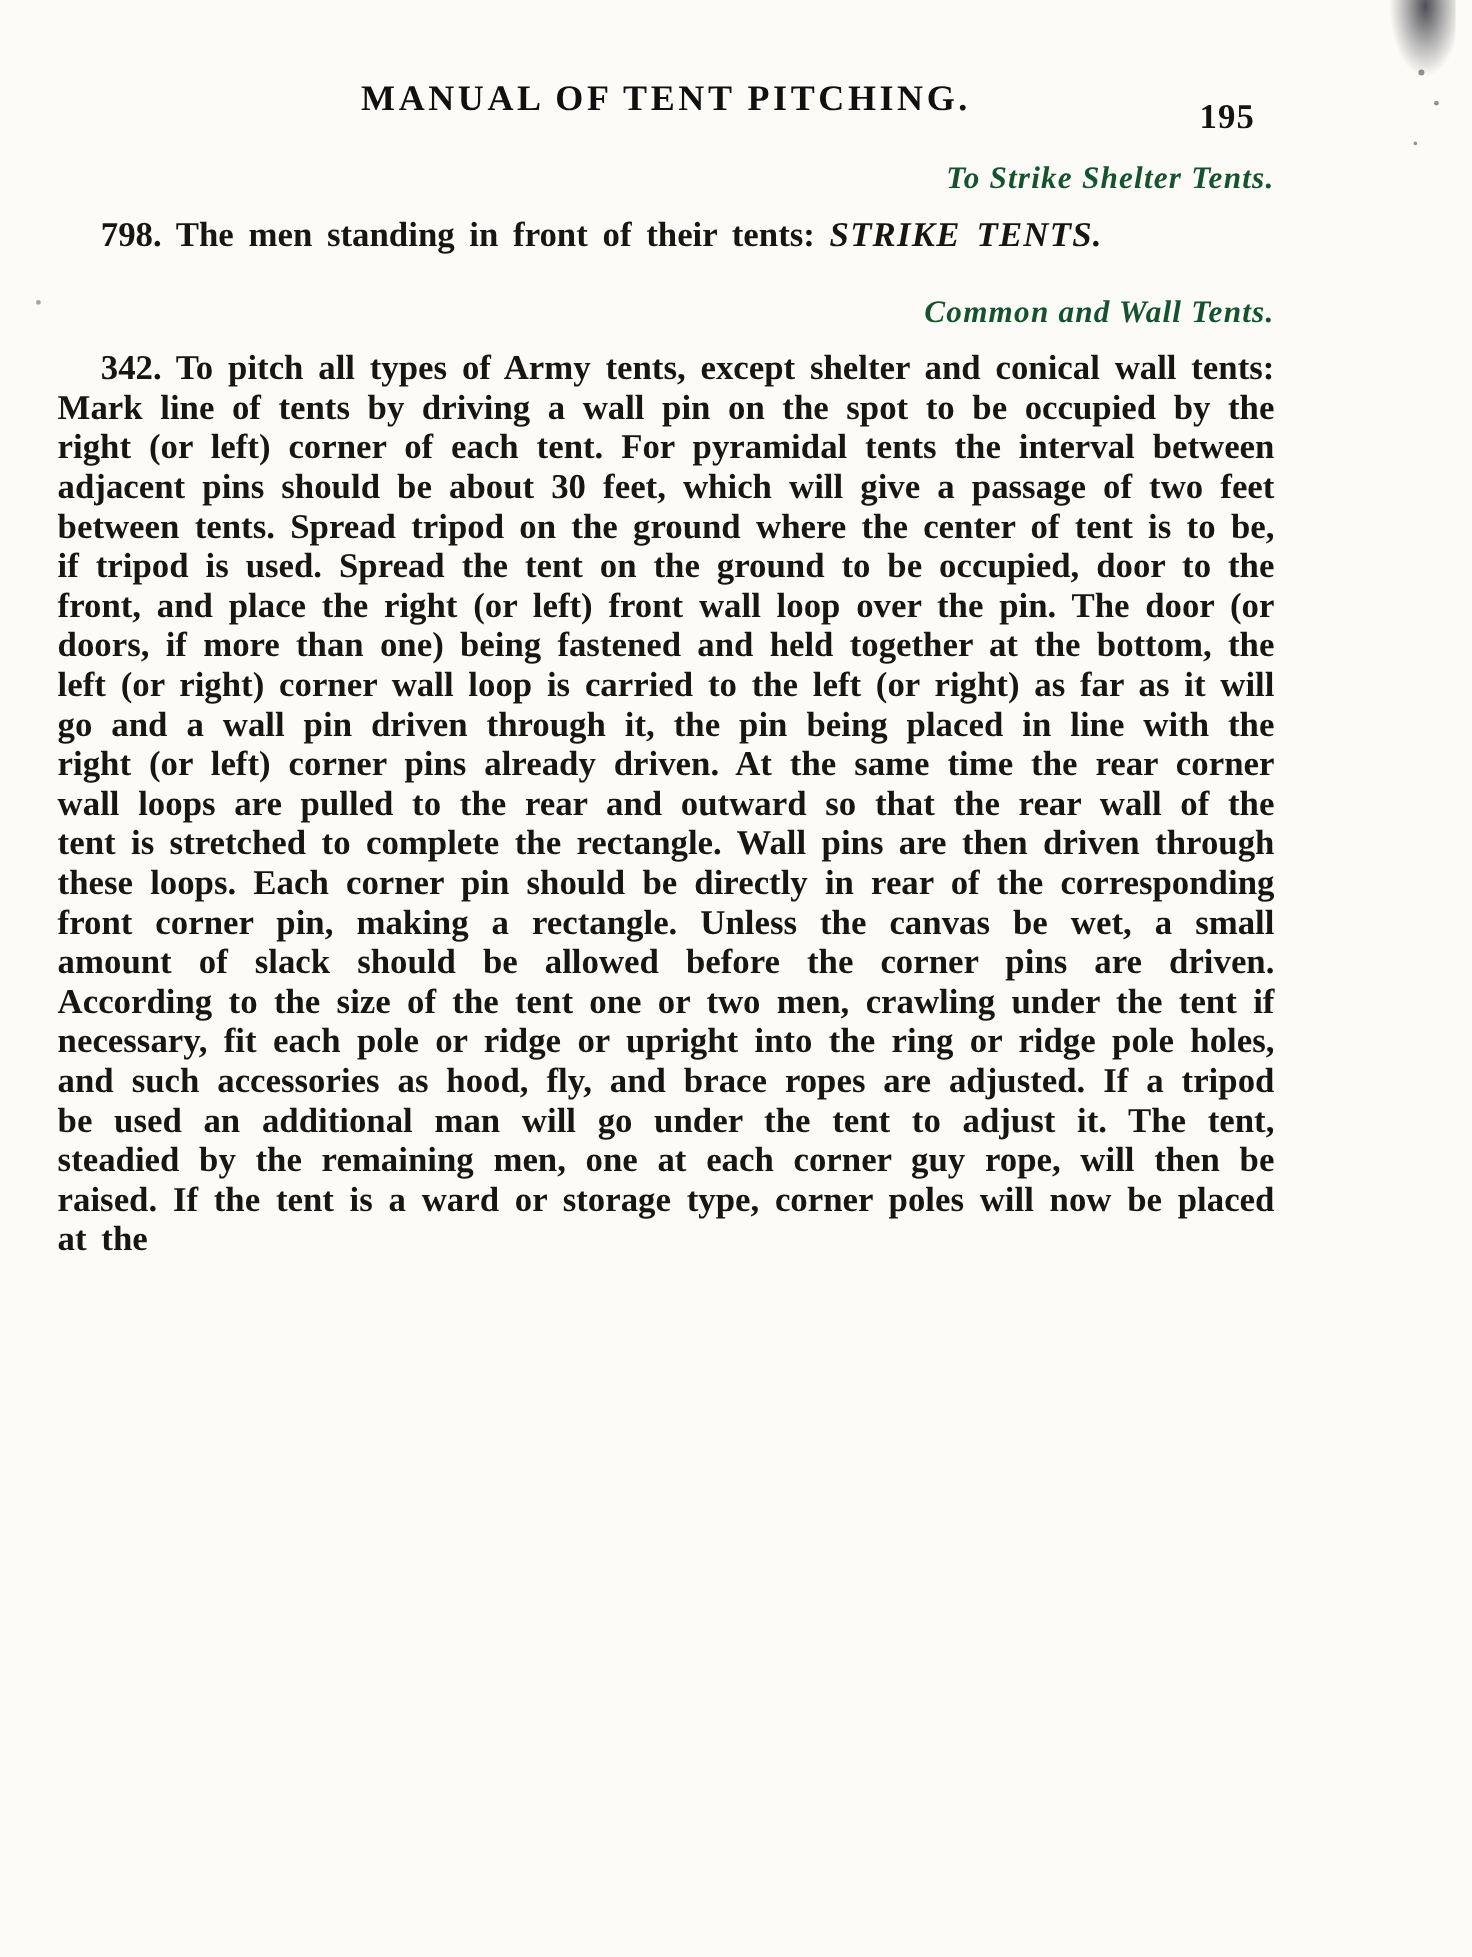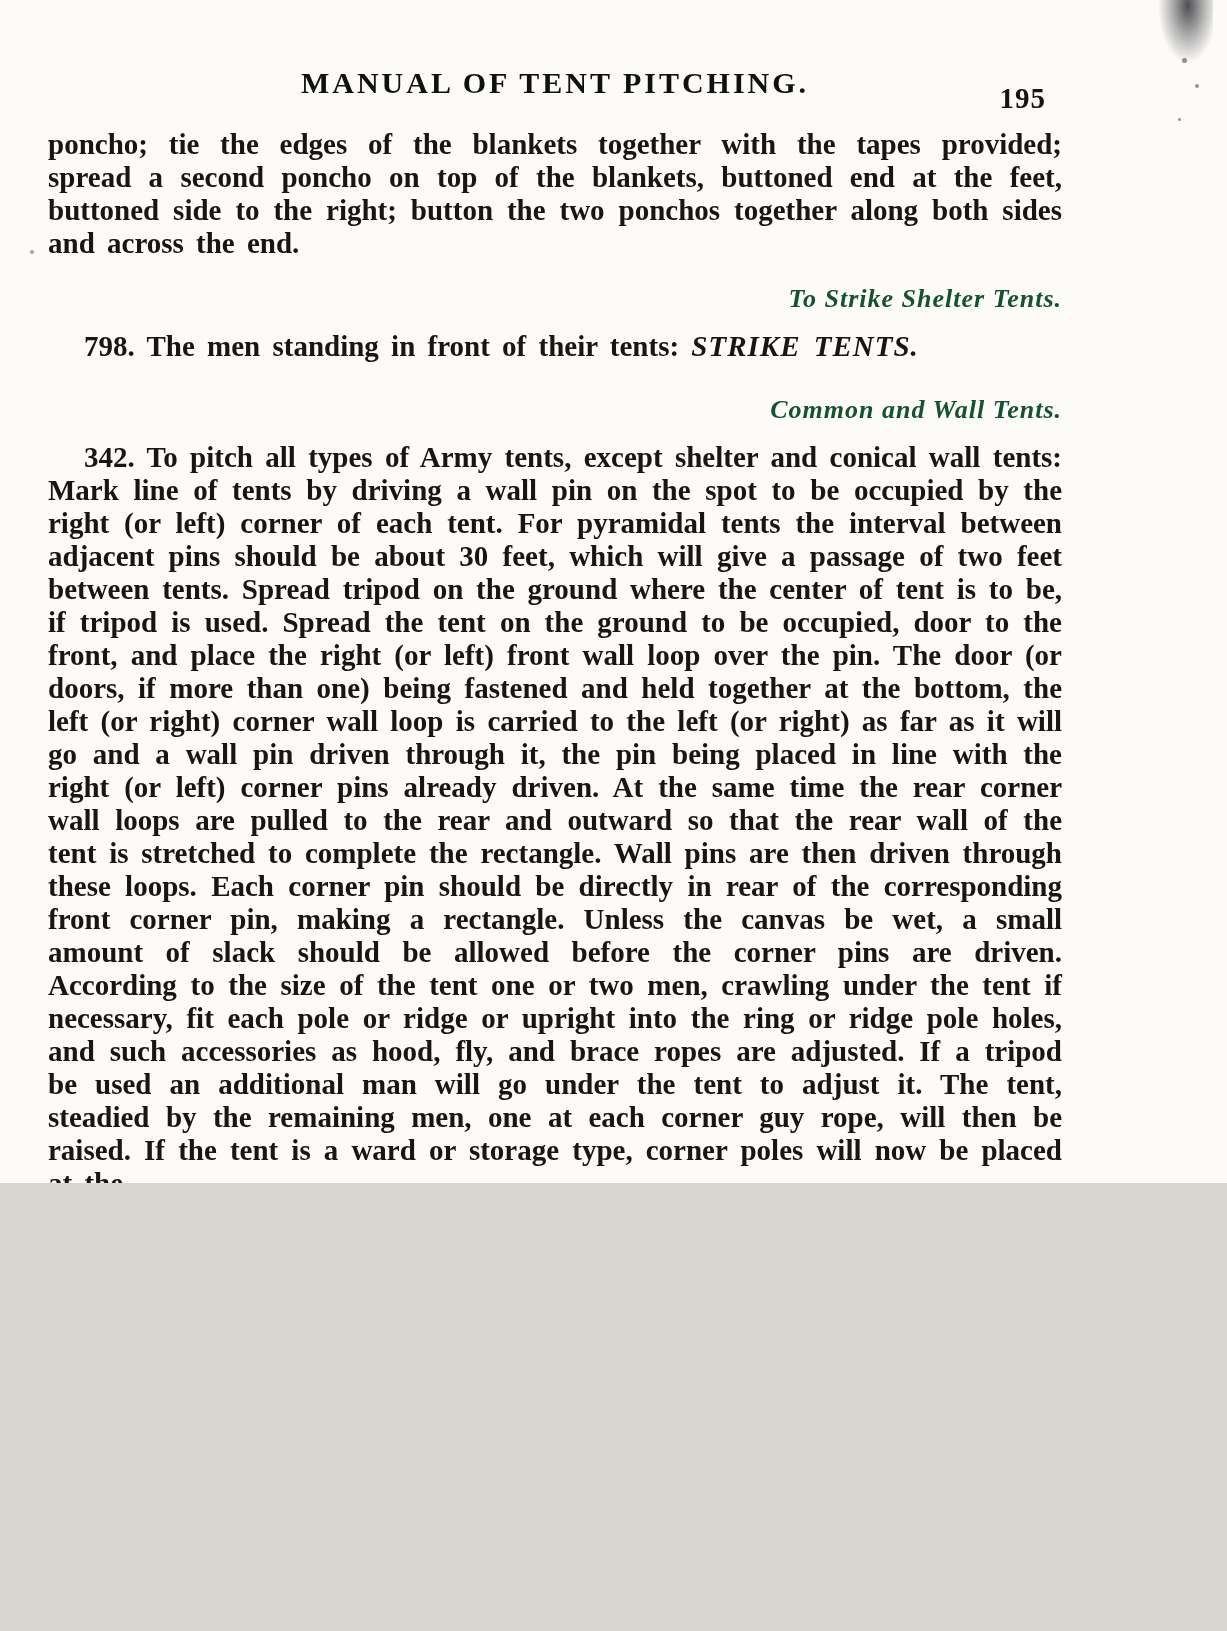--- a/index.html
+++ b/index.html
@@ -3,21 +3,21 @@
 <meta charset="utf-8">
 <style>
   html, body { margin: 0; padding: 0; }
   body {
     background: #d9d6cf;
     font-family: "Liberation Serif", "DejaVu Serif", serif;
   }
   .page {
     position: relative;
     width: 1227px;
-    height: 1183px;
+    height: 1631px;
     margin: 0 auto;
     background: #fcfbf7;
     color: #151412;
     overflow: hidden;
   }
   .content {
     position: absolute;
     left: 48px;
     top: 66px;
     width: 1014px;
@@ -100,21 +100,20 @@
   <div class="speck s3"></div>
   <div class="speck s4"></div>
 
   <div class="content">
 
     <div class="page-header">
       <span class="running-title">MANUAL OF TENT PITCHING.</span>
       <span class="page-num">195</span>
     </div>
 
-    <p class="body">poncho; tie the edges of the blankets together with the tapes provided; spread a second poncho on top of the blankets, buttoned end at the feet, buttoned side to the right; button the two ponchos together along both sides and across the end.</p>
 
     <h3 class="section-heading">To Strike Shelter Tents.</h3>
 
     <p class="body indent">
       <span class="para-num">798.</span>
       <span>The men standing in front of their tents:</span>
       <span class="command">STRIKE TENTS.</span>
     </p>
 
     <div class="gap-sm"></div>

